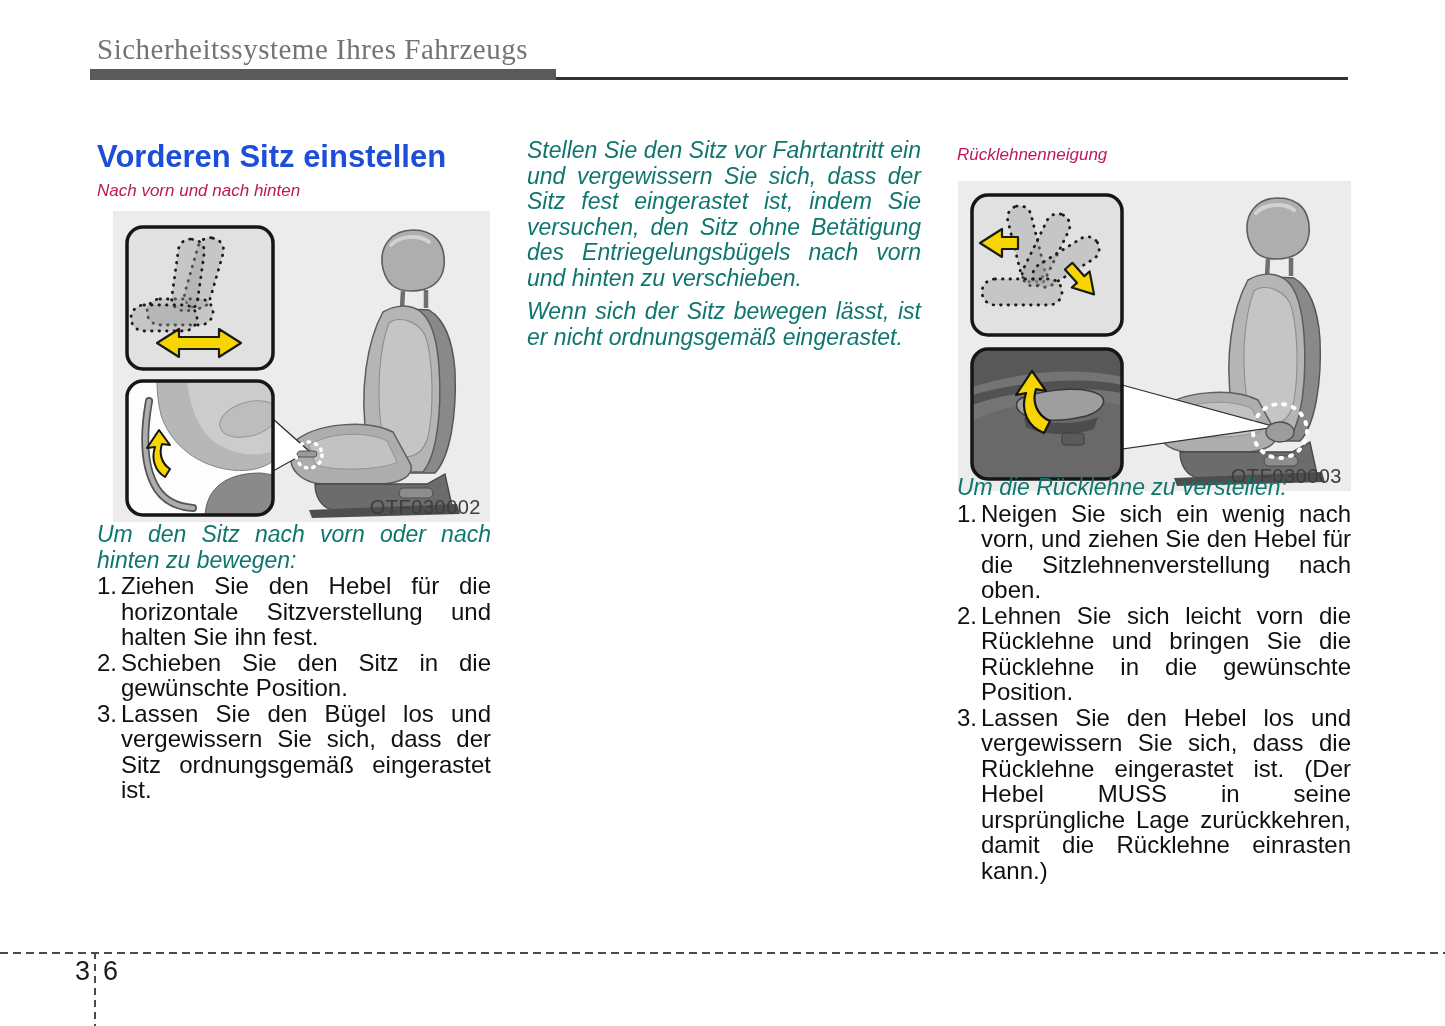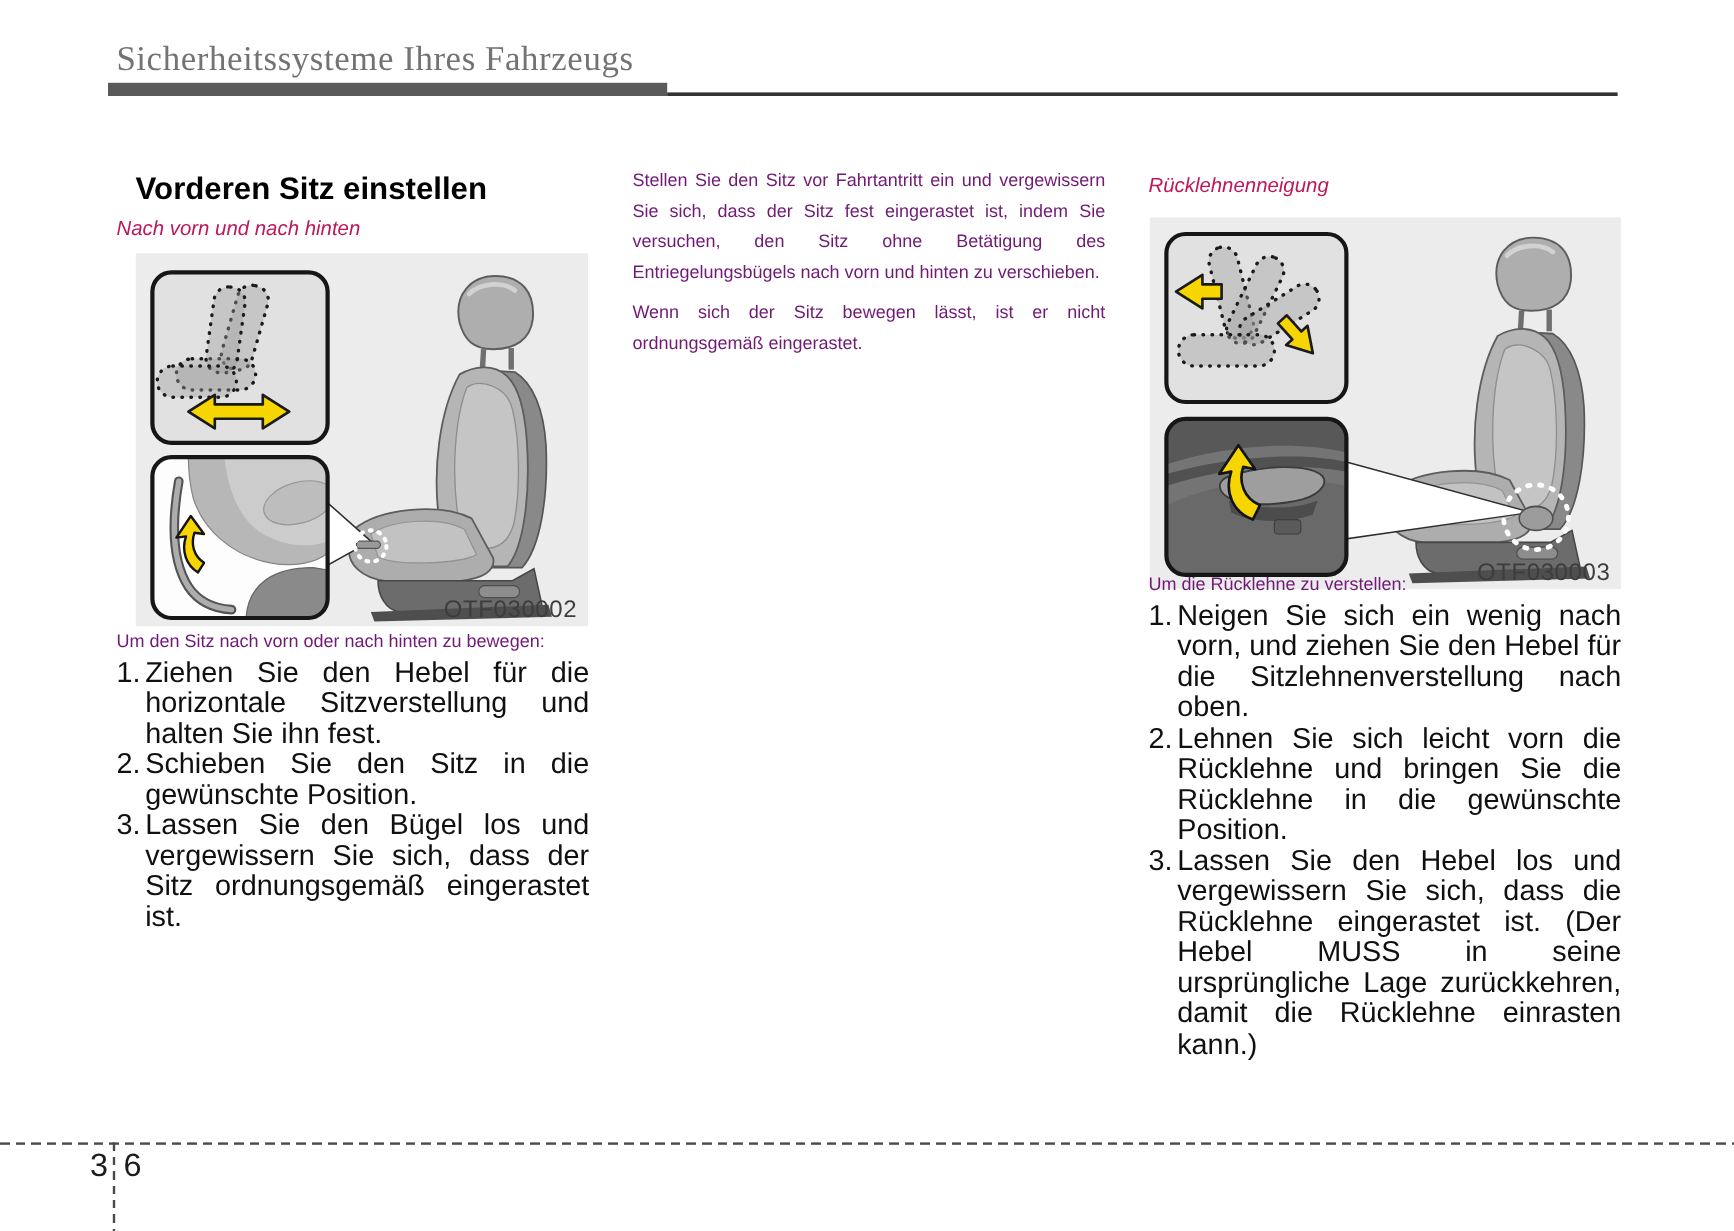--- a/index.html
+++ b/index.html
@@ -16,27 +16,27 @@
   .title-bar { position:absolute; left:90px; top:69px; width:466px; height:11px; background:#5a5a5a; }
   .title-thin { position:absolute; left:556px; top:77px; width:792px; height:3px; background:#333333; }
 
   
   .col { position:absolute; top:138px; width:394px; }
   .col-1 { left:97px; }
   .col-2 { left:527px; }
   .col-3 { left:957px; }
 
   .sec-heading {
-    margin:4px 16px 6px; font-size:26px; font-weight:bold; color:#000000; line-height:30px;
+    margin:4px 0 6px; font-size:31px; font-weight:bold; color:#1d4ed8; line-height:30px;
   }
   .sec-subheading {
     margin:4px 0 0; font-size:17px; font-weight:normal; font-style:italic; color:#be185d; line-height:26px;
   }
   .body-text {
-    margin:0; font-size:15px; line-height:25.5px; color:#701a75; text-align:justify;
+    margin:0; font-size:23px; line-height:25.5px; color:#0f766e; text-align:justify;font-style:italic;
   }
   .para-gap { margin-top:8px; }
   .step {
     font-size:24px; line-height:25.5px; color:#101010; text-align:justify;
     padding-left:24px; text-indent:-24px;
   }
   .step-num { display:inline-block; width:24px; text-indent:0; }
 
   
   figure { margin:0; padding:0; }

